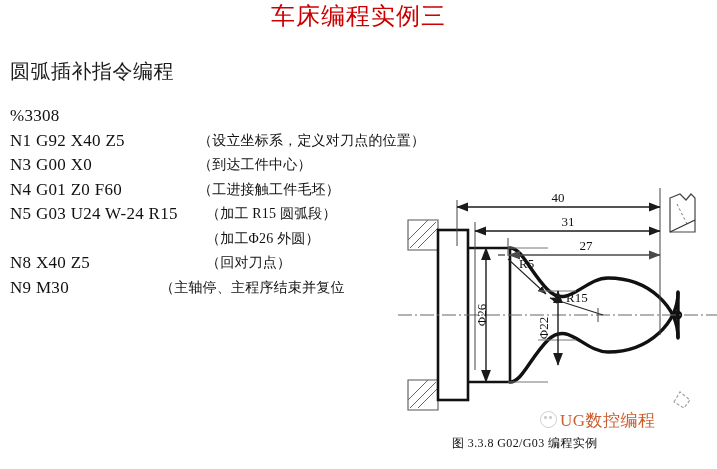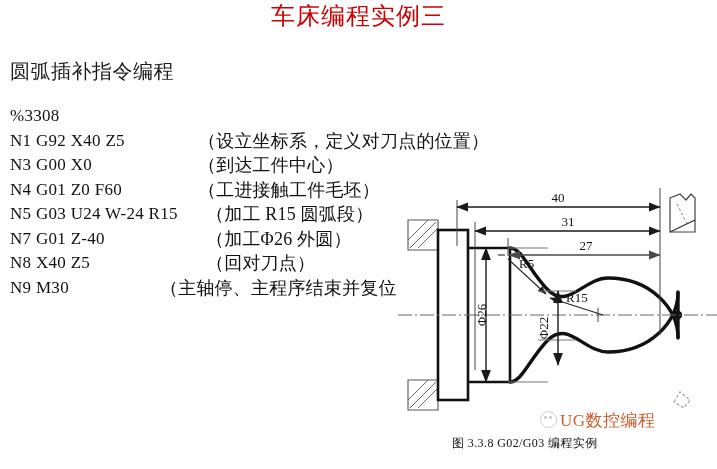--- a/index.html
+++ b/index.html
@@ -48,21 +48,21 @@
   .prog .code{
     position:absolute;left:0;top:0;
     font-family:"Liberation Serif",serif;
     font-size:17px;
     color:#111;
     letter-spacing:0.3px;
   }
   .prog .cmt{
     position:absolute;top:0;
     font-family:"Liberation Serif",serif;
-    font-size:18px;
+    font-size:14px;
     color:#111;
     letter-spacing:0.2px;
   }
 
   
   .drawing{
     position:absolute;
     left:398px;top:160px;
     width:319px;height:280px;
   }
@@ -130,21 +130,20 @@
     </div>
     <div class="row">
       <span class="code">N4 G01 Z0 F60</span>
       <span class="cmt" style="left:188px">（工进接触工件毛坯）</span>
     </div>
     <div class="row">
       <span class="code">N5 G03 U24 W-24 R15</span>
       <span class="cmt" style="left:196px">（加工 R15 圆弧段）</span>
     </div>
     <div class="row">
-      <span class="code">N7 G01 Z-40</span>
       <span class="cmt" style="left:196px">（加工Φ26 外圆）</span>
     </div>
     <div class="row">
       <span class="code">N8 X40 Z5</span>
       <span class="cmt" style="left:196px">（回对刀点）</span>
     </div>
     <div class="row">
       <span class="code">N9 M30</span>
       <span class="cmt" style="left:150px">（主轴停、主程序结束并复位</span>
     </div>

